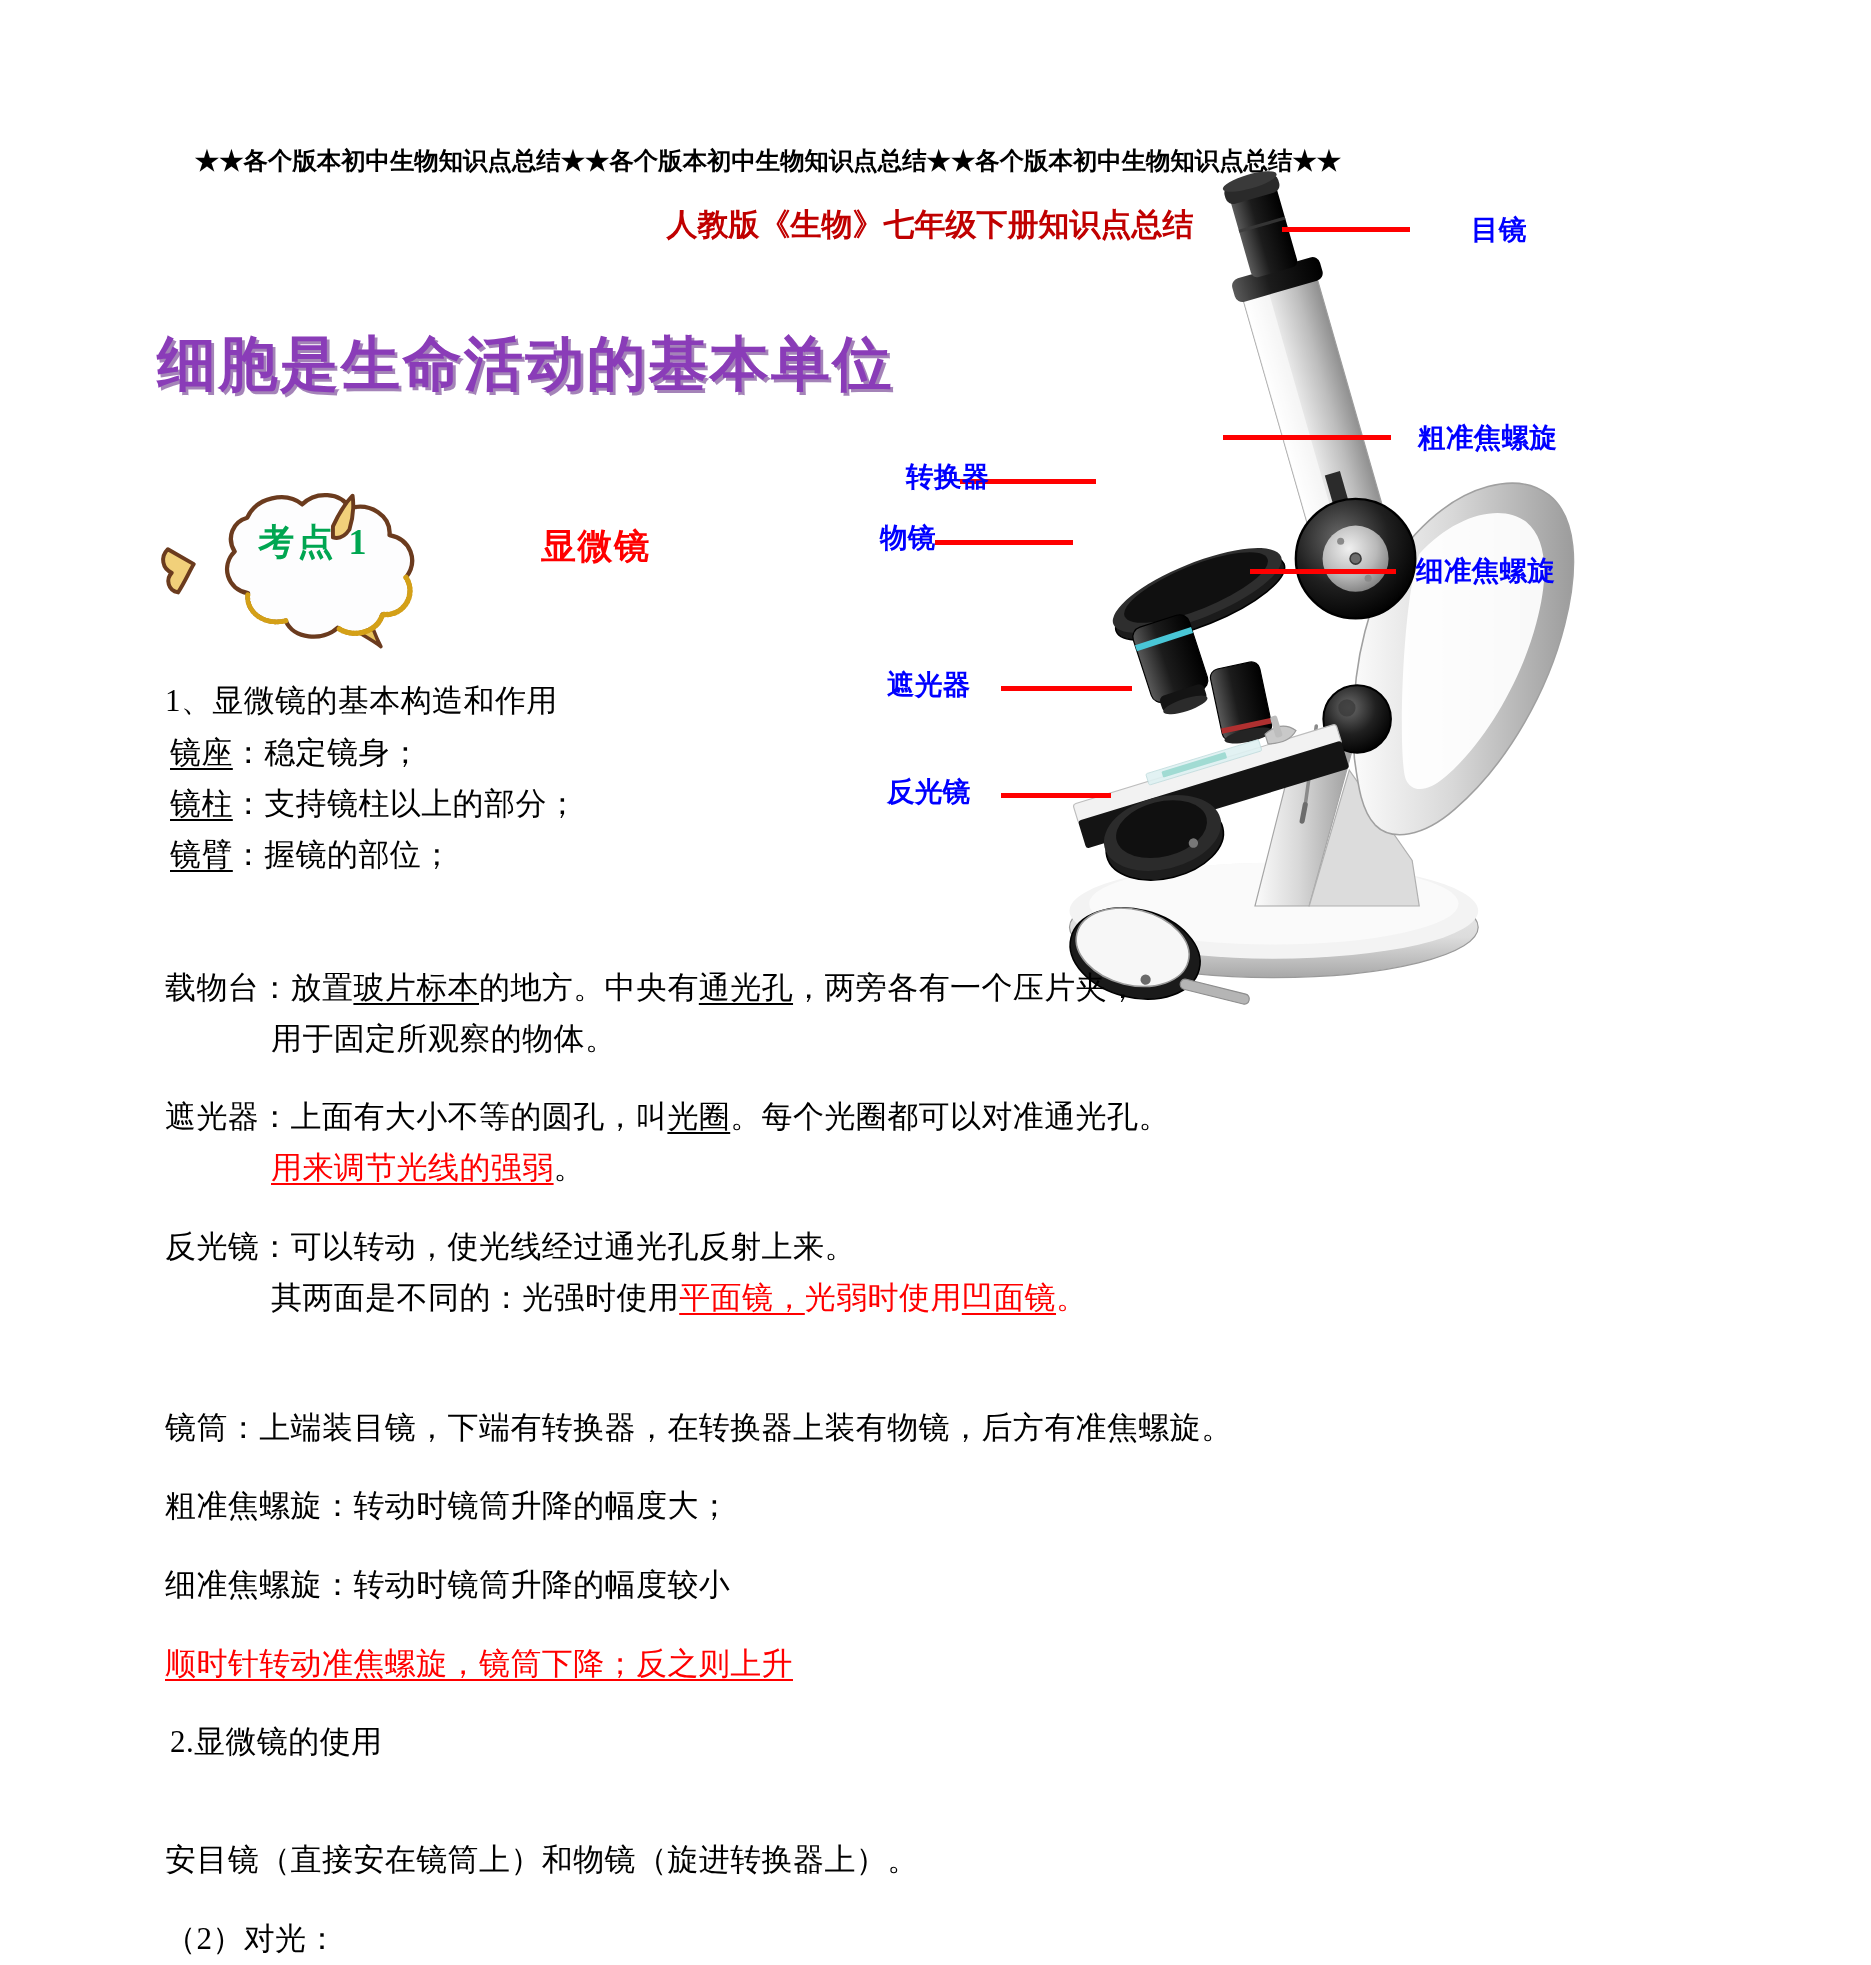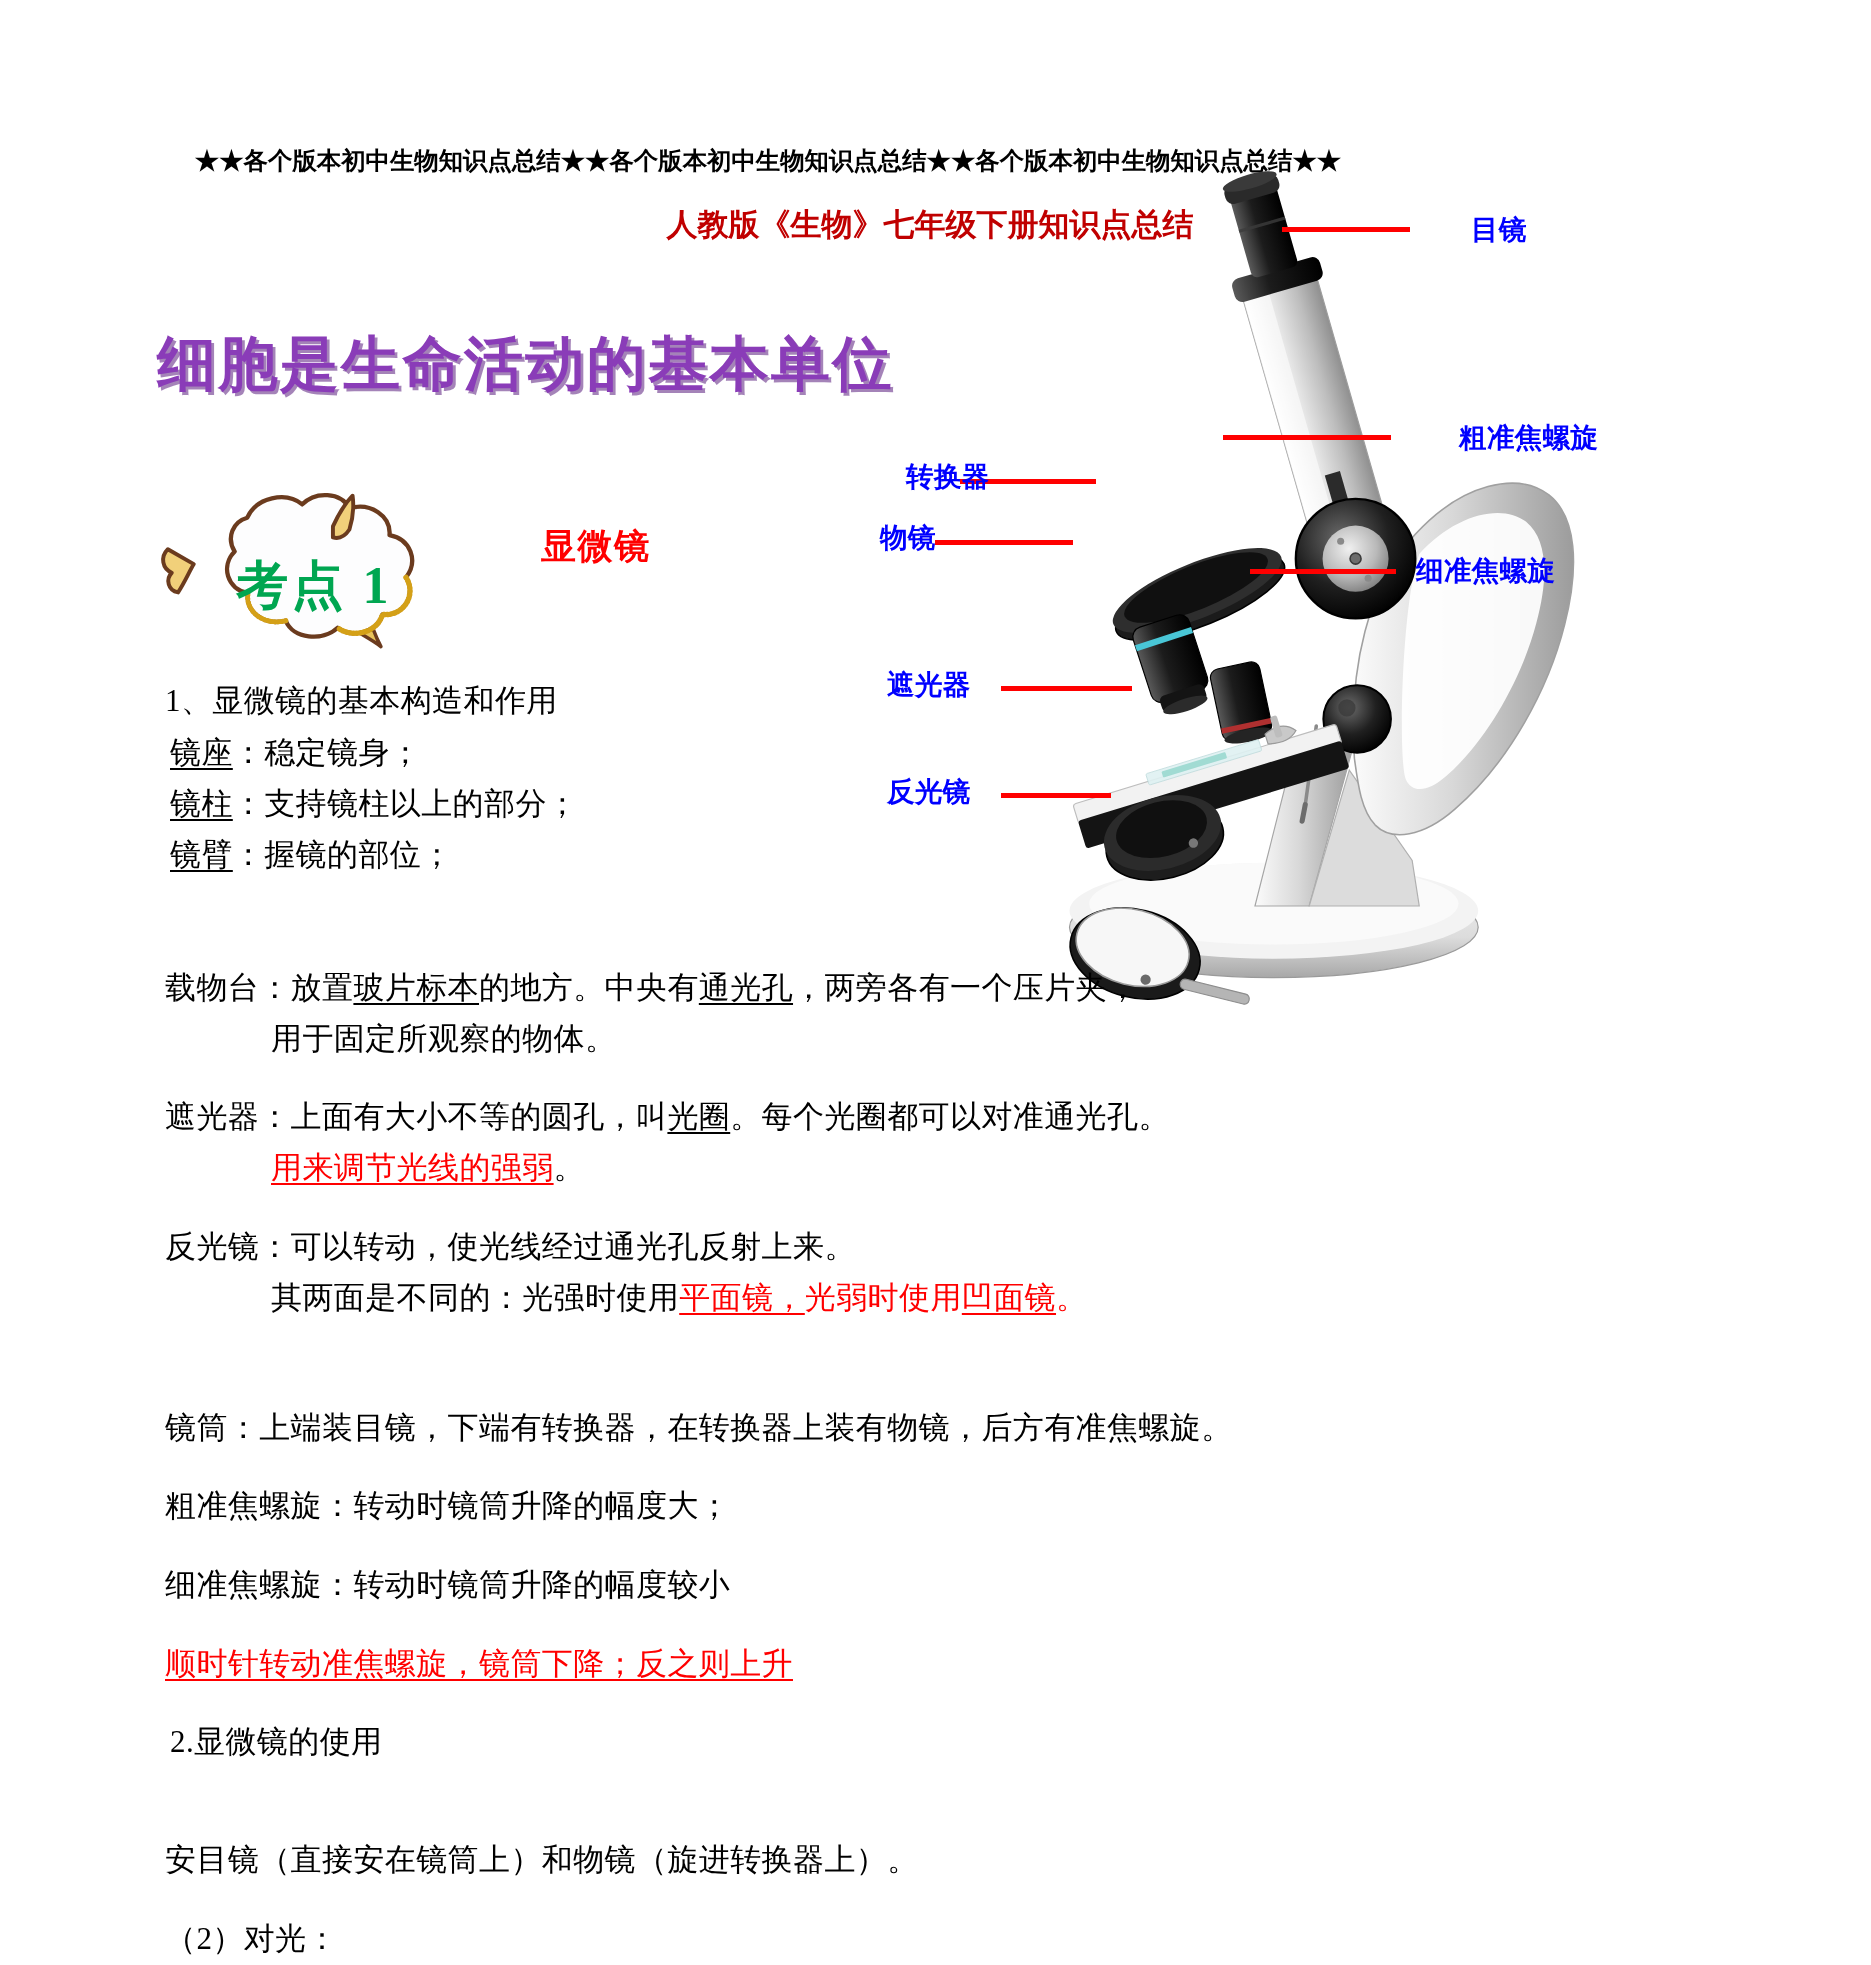--- a/index.html
+++ b/index.html
@@ -62,27 +62,26 @@
     left:156px; top:480px;
     width:346px; height:169px;
   }
   .cloud-wrap svg{display:block;width:346px;height:169px;}
   .cloud-label{
     position:absolute;
     left:188px; top:518px;
     width:252px;
     text-align:center;
     font-family:"Liberation Serif","DejaVu Serif",serif;
-    font-size:52px;
+    font-size:36px;
     font-weight:bold;
     color:#00A651;
     letter-spacing:3.1px;
     white-space:nowrap;
     z-index:5;
-    margin-top:33px;
   }
   .kp-topic{
     position:absolute;
     left:530px; top:523px;
     font-family:"Liberation Serif","DejaVu Serif",serif;
     font-size:35px;
     font-weight:bold;
     color:#FF0000;
     letter-spacing:1.6px;
     white-space:nowrap;
@@ -293,21 +292,21 @@
         <circle cx="742" cy="2094" r="13" fill="#6a6a6a"></circle>
         <rect x="830" y="2068" width="180" height="26" rx="12" fill="#b5b5b5" stroke="#8d8d8d" stroke-width="3"></rect>
       </g>
     </svg>
   </div>
 
   <div class="lead" style="left:1282px;top:227px;width:128px;"></div>
   <div class="mlabel" style="left:1471px;top:212px;">目镜</div>
 
   <div class="lead" style="left:1223px;top:435px;width:168px;"></div>
-  <div class="mlabel" style="left:1418px;top:420px;margin-left:41px;">粗准焦螺旋</div>
+  <div class="mlabel" style="left:1418px;top:420px;">粗准焦螺旋</div>
 
   <div class="lead" style="left:960px;top:479px;width:136px;"></div>
   <div class="mlabel" style="left:906px;top:459px;">转换器</div>
 
   <div class="lead" style="left:935px;top:540px;width:138px;"></div>
   <div class="mlabel" style="left:880px;top:520px;">物镜</div>
 
   <div class="lead" style="left:1250px;top:569px;width:146px;"></div>
   <div class="mlabel" style="left:1416px;top:553px;">细准焦螺旋</div>
 

